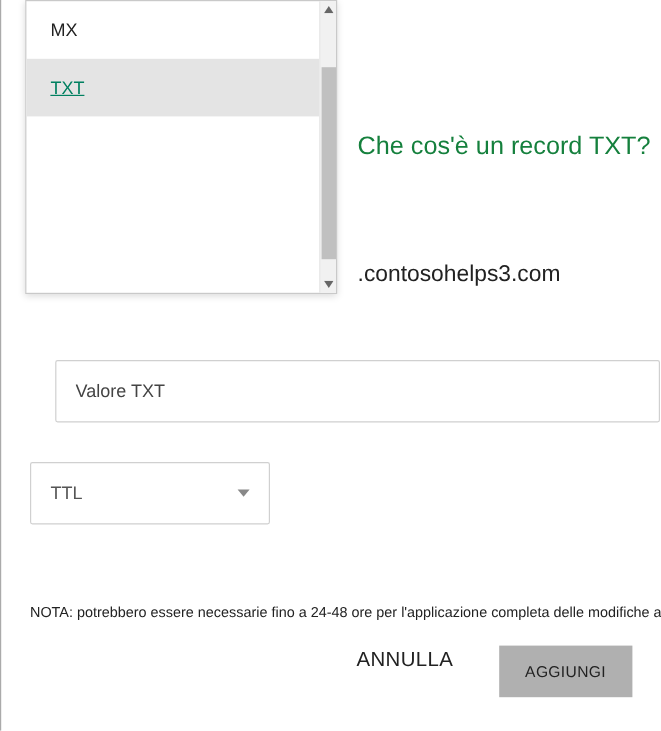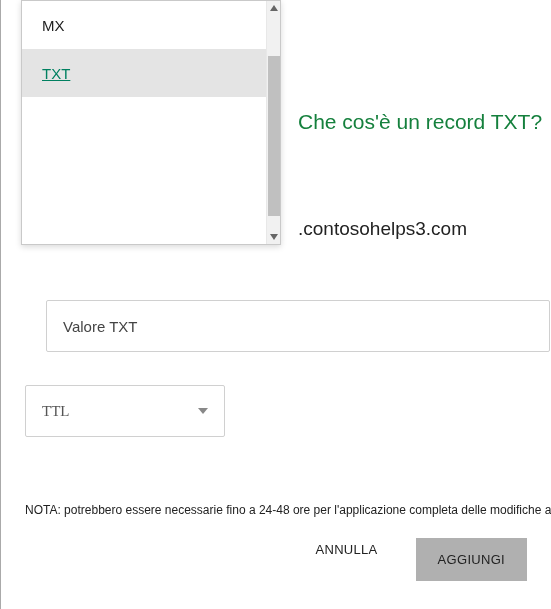--- a/index.html
+++ b/index.html
@@ -56,21 +56,20 @@
     border: 1px solid #d0d0d0;
     border-radius: 2px;
     padding: 0 16px;
     font-size: 15px;
     color: #555;
     display: flex;
     align-items: center;
     justify-content: space-between;
     cursor: pointer;
     background: #fff;
-    font-family: Liberation Serif, serif;
   }
   .caret {
     width: 0; height: 0;
     border-left: 5px solid transparent;
     border-right: 5px solid transparent;
     border-top: 6px solid #888;
   }
   .note {
     position: absolute;
     top: 503px;
@@ -84,21 +83,21 @@
     position: absolute;
     bottom: 28px;
     right: 24px;
     display: flex;
     align-items: center;
     gap: 30px;
   }
   .btn-cancel {
     background: none;
     border: none;
-    font-size: 13px;
+    font-size: 17px;
     letter-spacing: 0.3px;
     color: #222;
     cursor: pointer;
     padding: 10px 8px;
   }
   .btn-add {
     background: #b0b0b0;
     border: none;
     font-size: 13px;
     letter-spacing: 0.3px;

